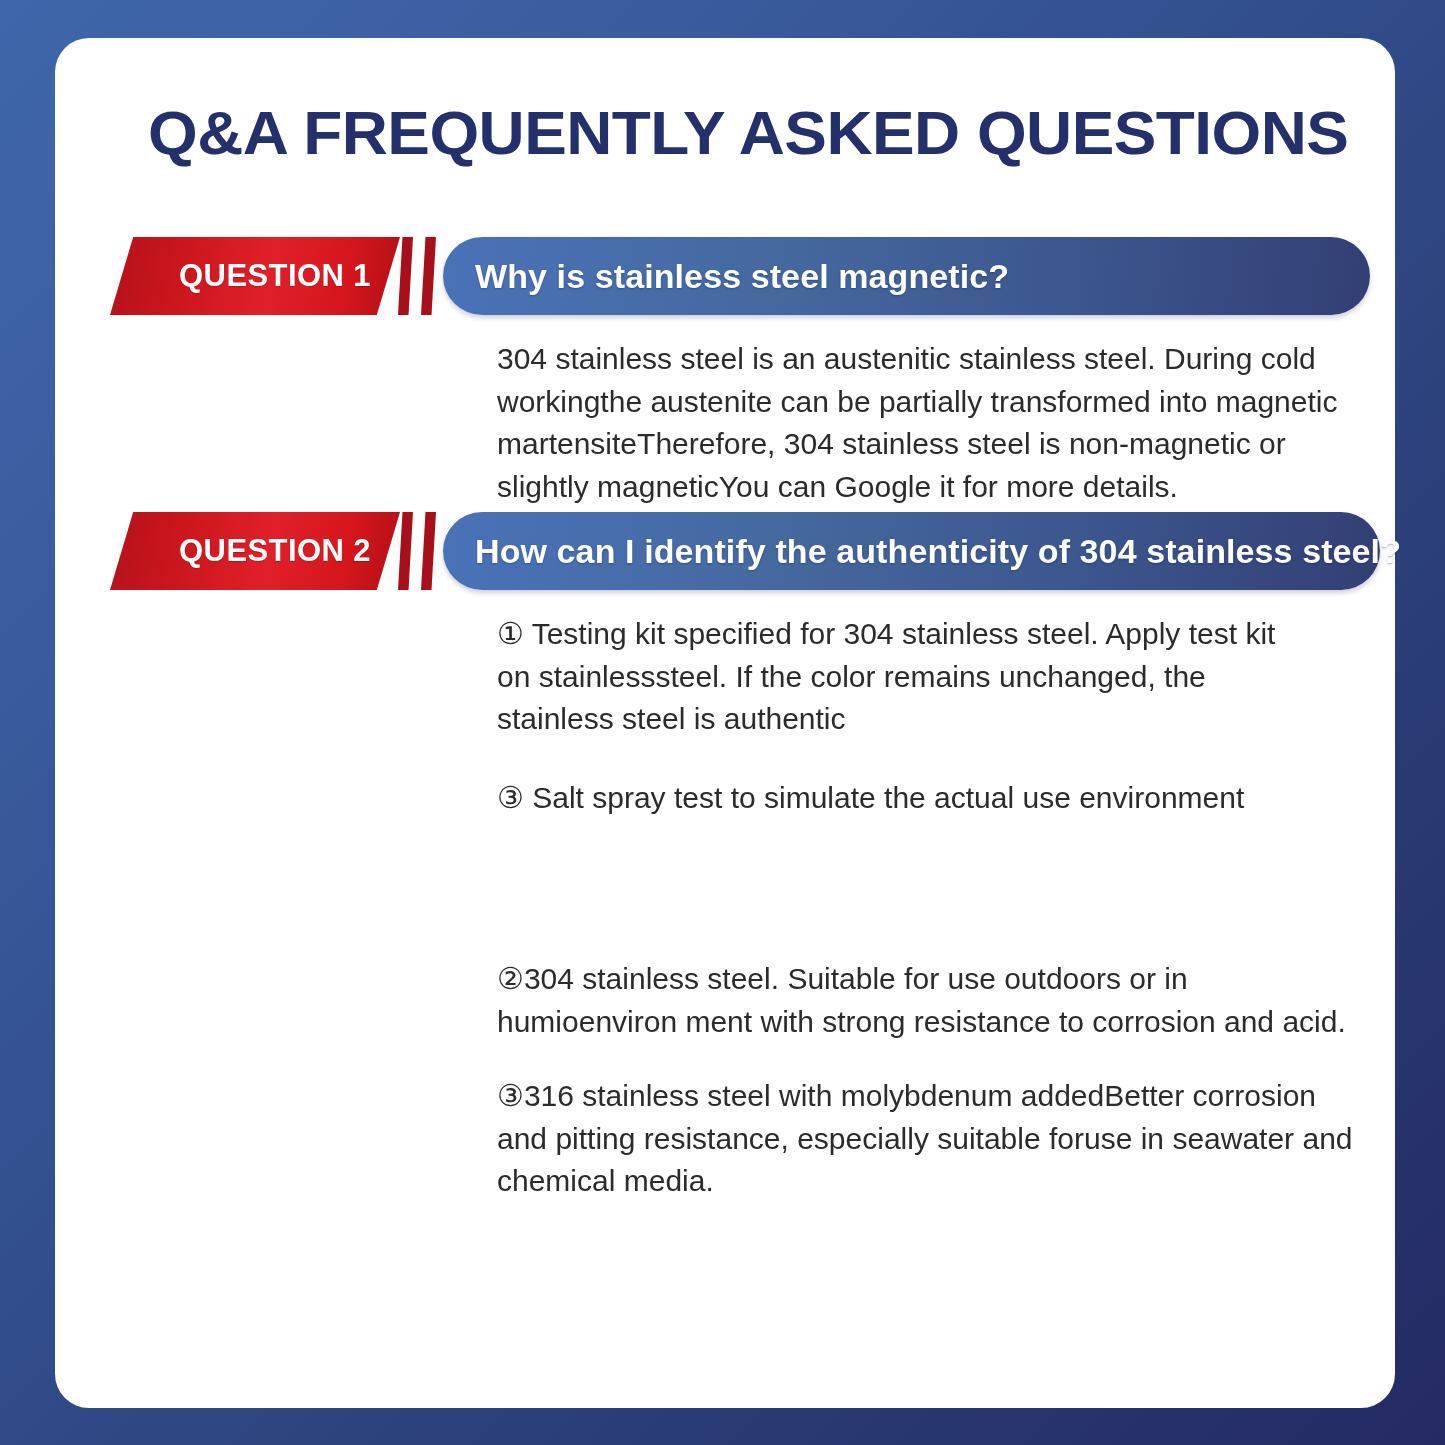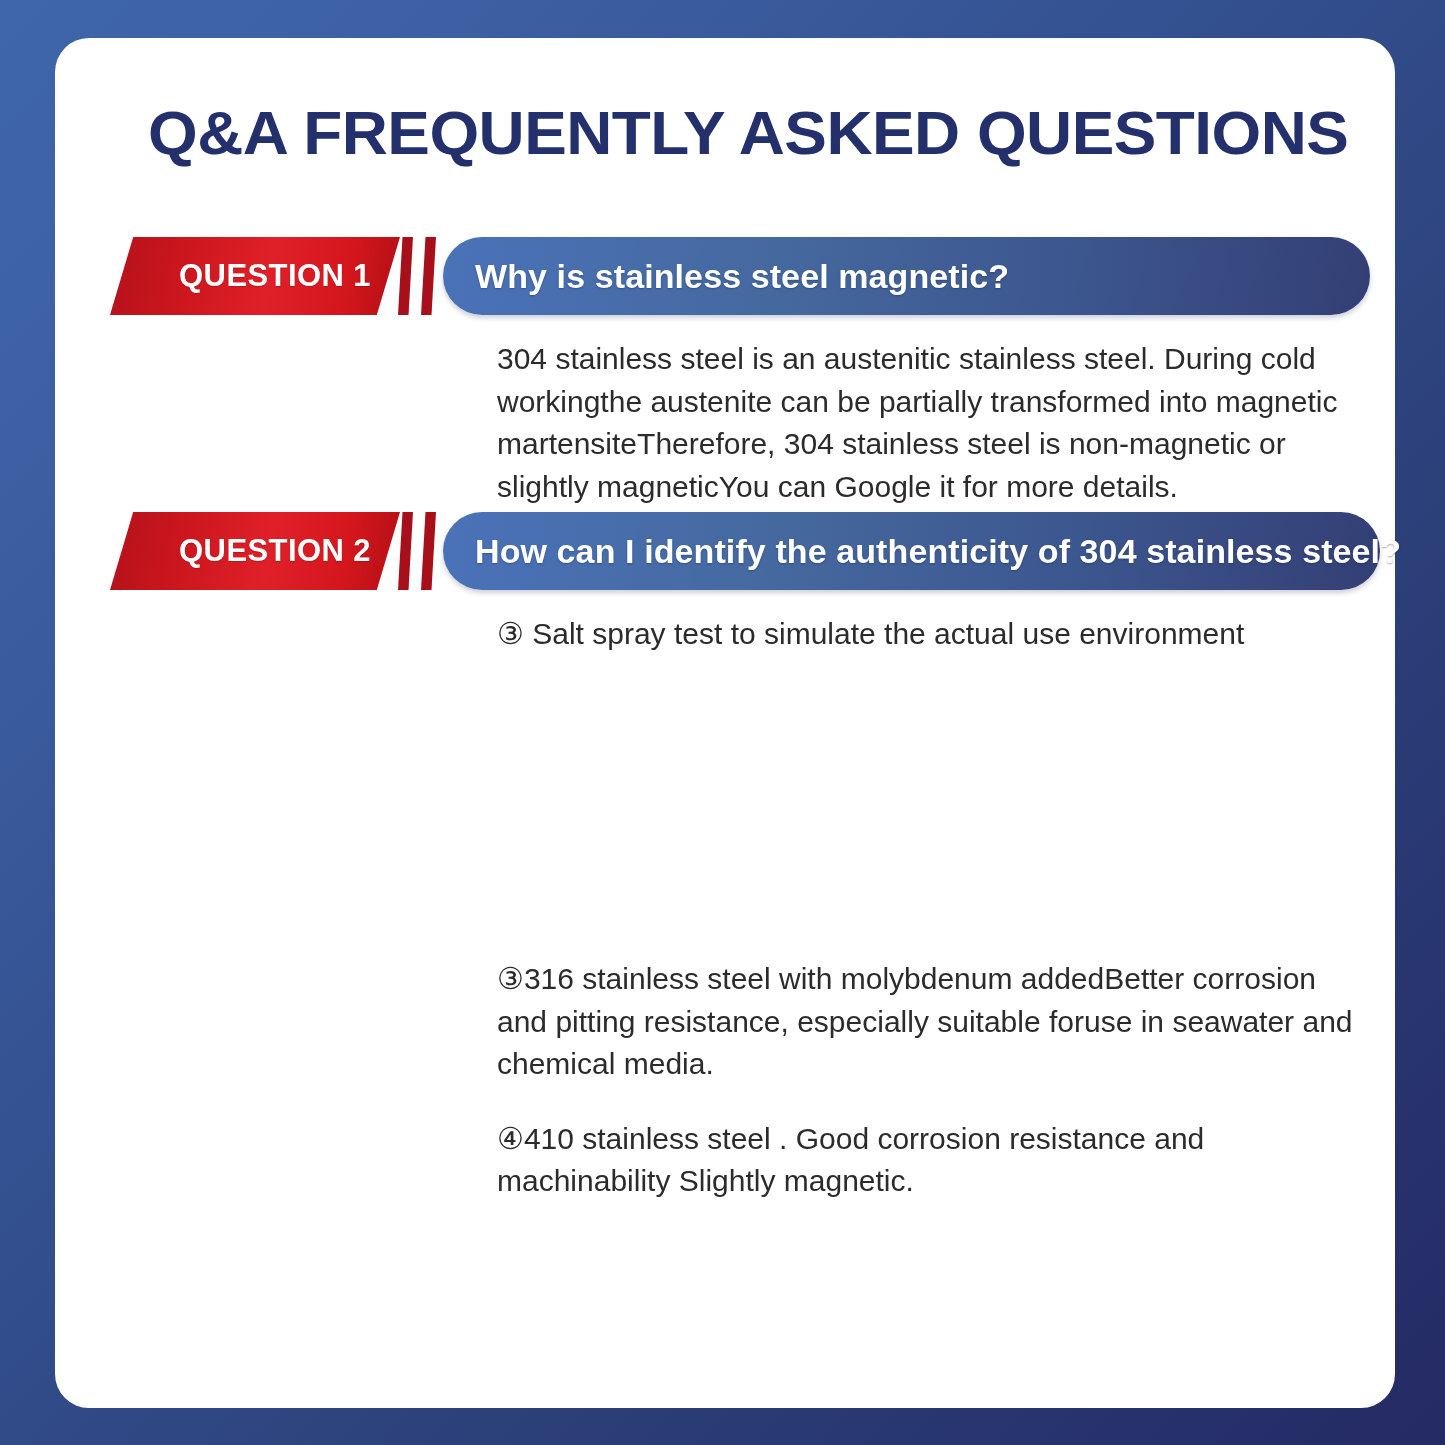--- a/index.html
+++ b/index.html
@@ -162,22 +162,23 @@
       <span class="q-tag-label">QUESTION 2</span>
     </div>
     <div class="slash s1"></div>
     <div class="slash s2"></div>
     <div class="q-pill" style="width:937px;">
       <span class="q-pill-label">How can I identify the authenticity of 304 stainless steel?</span>
     </div>
   </div>
 
   <div class="answer tight" style="top:613px; width:800px;">
+    <p>① Testing kit specified for 304 stainless steel. Apply test kit on stainlesssteel. If the color remains unchanged, the stainless steel is authentic</p>
     <p>③ Salt spray test to simulate the actual use environment</p>
   </div>
 
 
   <div class="answer" style="top:958px; width:875px;">
+    <p>②304 stainless steel. Suitable for use outdoors or in humioenviron ment  with strong resistance to corrosion and acid.</p>
     <p>③316 stainless steel with molybdenum addedBetter corrosion and pitting resistance, especially suitable foruse in seawater and chemical media.</p>
-    <p>④410 stainless steel . Good corrosion resistance and machinability Slightly magnetic.</p>
   </div>
 
 </div>
 
 </body></html>

